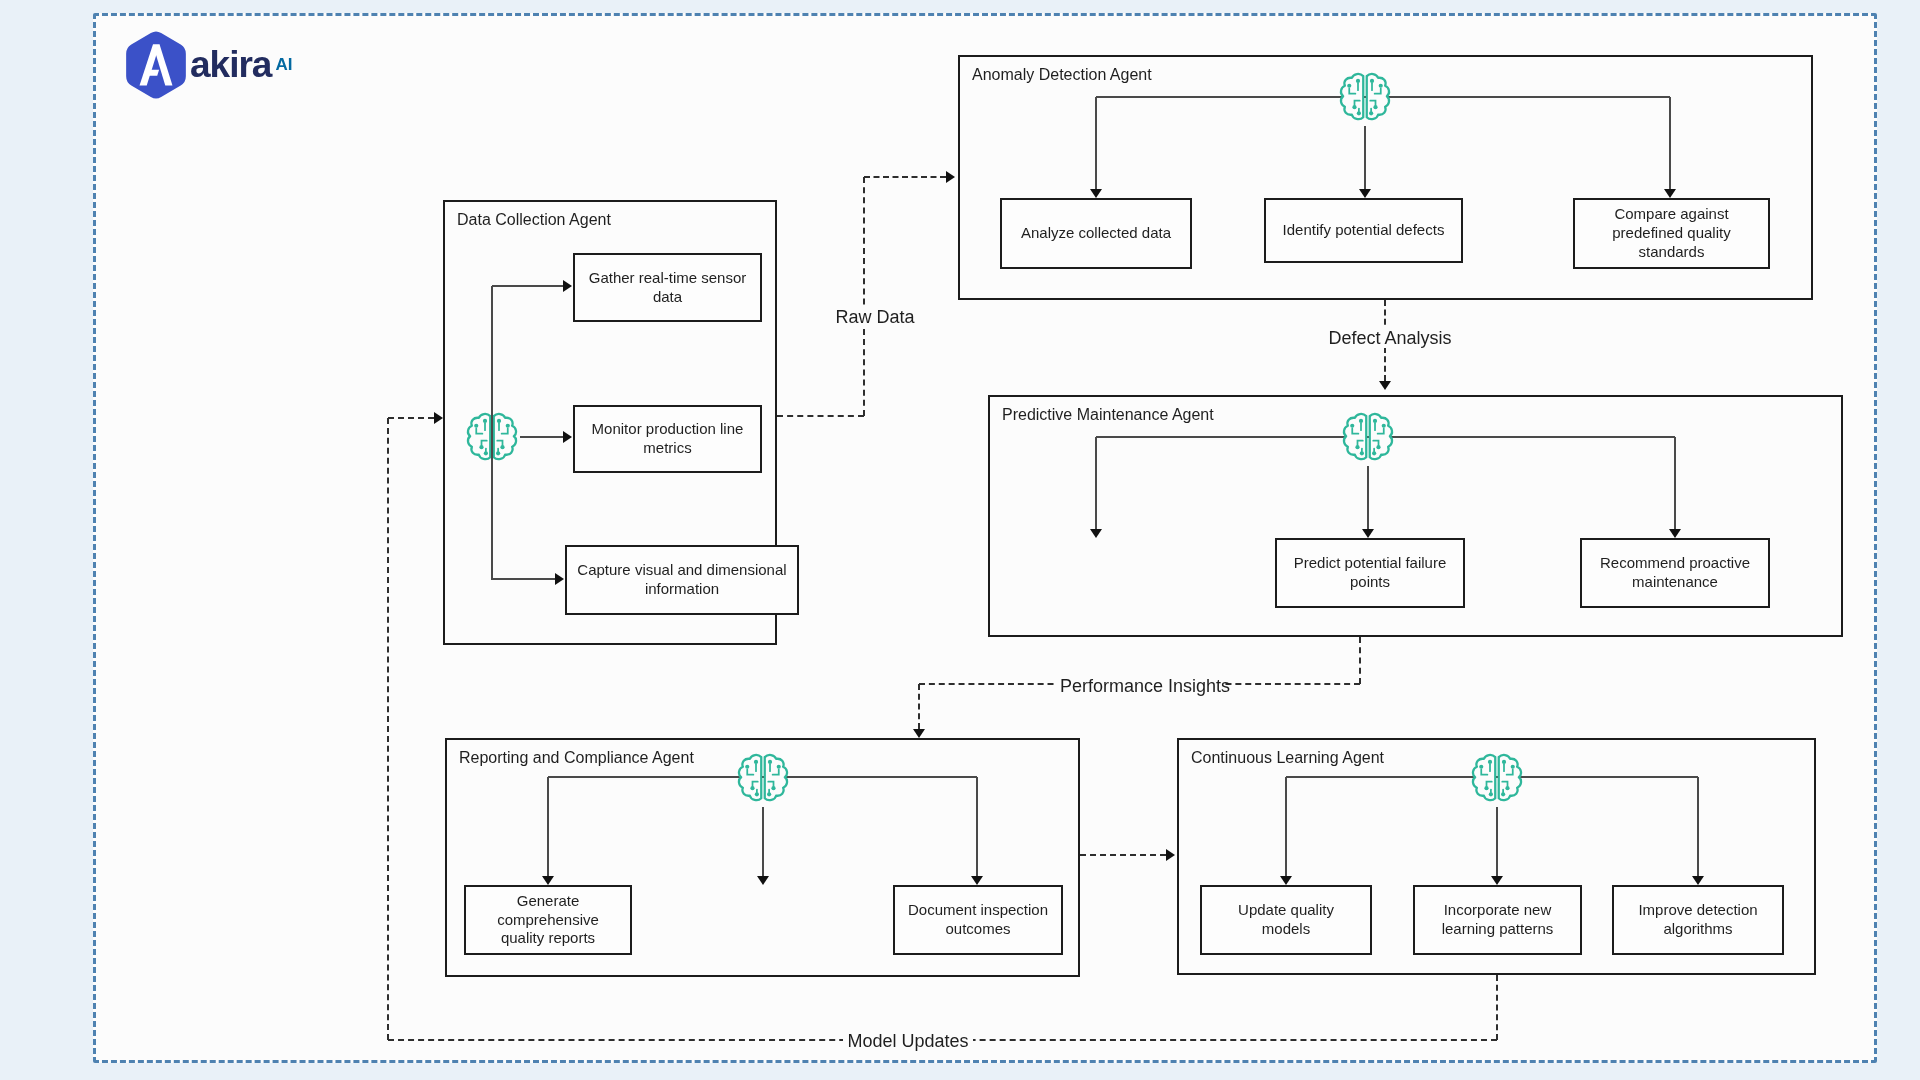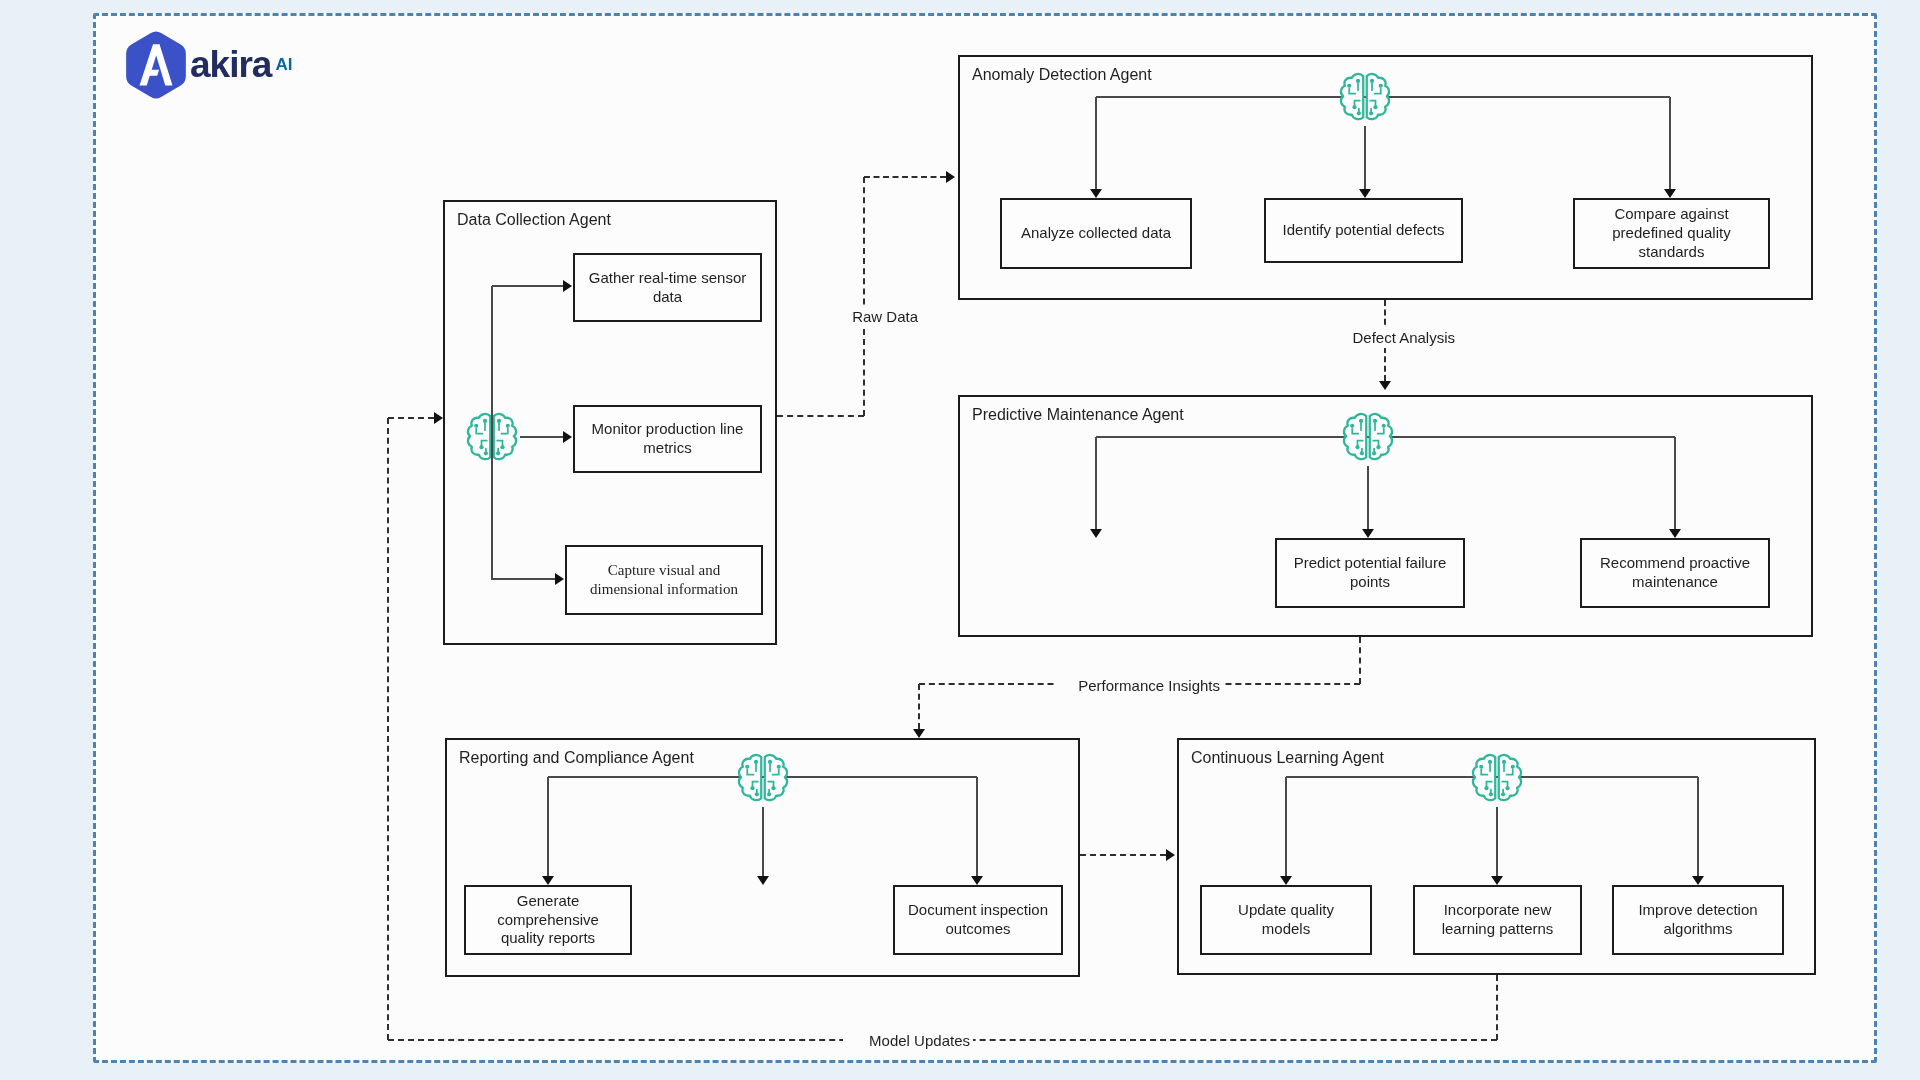--- a/index.html
+++ b/index.html
@@ -33,21 +33,21 @@
   .hline{position:absolute;height:2px;background:#4a4a4a;}
   .vline{position:absolute;width:2px;background:#4a4a4a;}
   
   .dh{position:absolute;height:0;border-top:2px dashed #2e2e2e;}
   .dv{position:absolute;width:0;border-left:2px dashed #2e2e2e;}
   
   .arr-r{position:absolute;width:0;height:0;border-top:6px solid transparent;border-bottom:6px solid transparent;border-left:9px solid #111;}
   .arr-d{position:absolute;width:0;height:0;border-left:6px solid transparent;border-right:6px solid transparent;border-top:9px solid #111;}
   
   .conn-label{
-    position:absolute;font-size:15px;line-height:20px;text-align:right;
+    position:absolute;font-size:18px;line-height:20px;text-align:center;
     background:#fcfcfc;padding:0 3px;white-space:nowrap;
   }
   .brain{position:absolute;}
   svg{display:block;}
 </style>
 </head>
 <body>
 
 <div class="stage">
 
@@ -109,42 +109,42 @@
   <div class="vline" style="left:491px;top:286px;height:294px;"></div>
   <div class="hline" style="left:492px;top:285px;width:71px;"></div>
   <div class="arr-r" style="left:563px;top:280px;"></div>
   <div class="hline" style="left:520px;top:436px;width:44px;"></div>
   <div class="arr-r" style="left:563px;top:431px;"></div>
   <div class="hline" style="left:492px;top:578px;width:64px;"></div>
   <div class="arr-r" style="left:555px;top:573px;"></div>
 
   <div class="task" style="left:573px;top:253px;width:189px;height:69px;">Gather real-time sensor data</div>
   <div class="task" style="left:573px;top:405px;width:189px;height:68px;">Monitor production line metrics</div>
-  <div class="task" style="left:565px;top:545px;width:198px;height:70px;font-family:Liberation Serif, serif;">Capture visual and dimensional information</div>
+  <div class="task" style="left:565px;top:545px;width:234px;height:70px;">Capture visual and dimensional information</div>
 
   <div class="agent" style="left:958px;top:55px;width:855px;height:245px;">
     <div class="agent-title">Anomaly Detection Agent</div>
   </div>
   <div class="hline" style="left:1096px;top:96px;width:574px;"></div>
   <span class="brain" style="left:1337px;top:70px;">
       <svg width="56" height="56">
         <use href="#brain"></use>
       </svg>
     </span>
   <div class="vline" style="left:1095px;top:97px;height:92px;"></div>
   <div class="arr-d" style="left:1090px;top:189px;"></div>
   <div class="vline" style="left:1364px;top:126px;height:63px;"></div>
   <div class="arr-d" style="left:1359px;top:189px;"></div>
   <div class="vline" style="left:1669px;top:97px;height:92px;"></div>
   <div class="arr-d" style="left:1664px;top:189px;"></div>
   <div class="task" style="left:1000px;top:198px;width:192px;height:71px;">Analyze collected data</div>
   <div class="task" style="left:1264px;top:198px;width:199px;height:65px;">Identify potential defects</div>
   <div class="task" style="left:1573px;top:198px;width:197px;height:71px;">Compare against predefined quality standards</div>
 
-  <div class="agent" style="left:958px;top:395px;width:855px;height:242px;">
+  <div class="agent" style="left:988px;top:395px;width:855px;height:242px;">
     <div class="agent-title">Predictive Maintenance Agent</div>
   </div>
   <div class="hline" style="left:1096px;top:436px;width:579px;"></div>
   <span class="brain" style="left:1340px;top:410px;">
       <svg width="56" height="56">
         <use href="#brain"></use>
       </svg>
     </span>
   <div class="vline" style="left:1095px;top:437px;height:92px;"></div>
   <div class="arr-d" style="left:1090px;top:529px;"></div>

